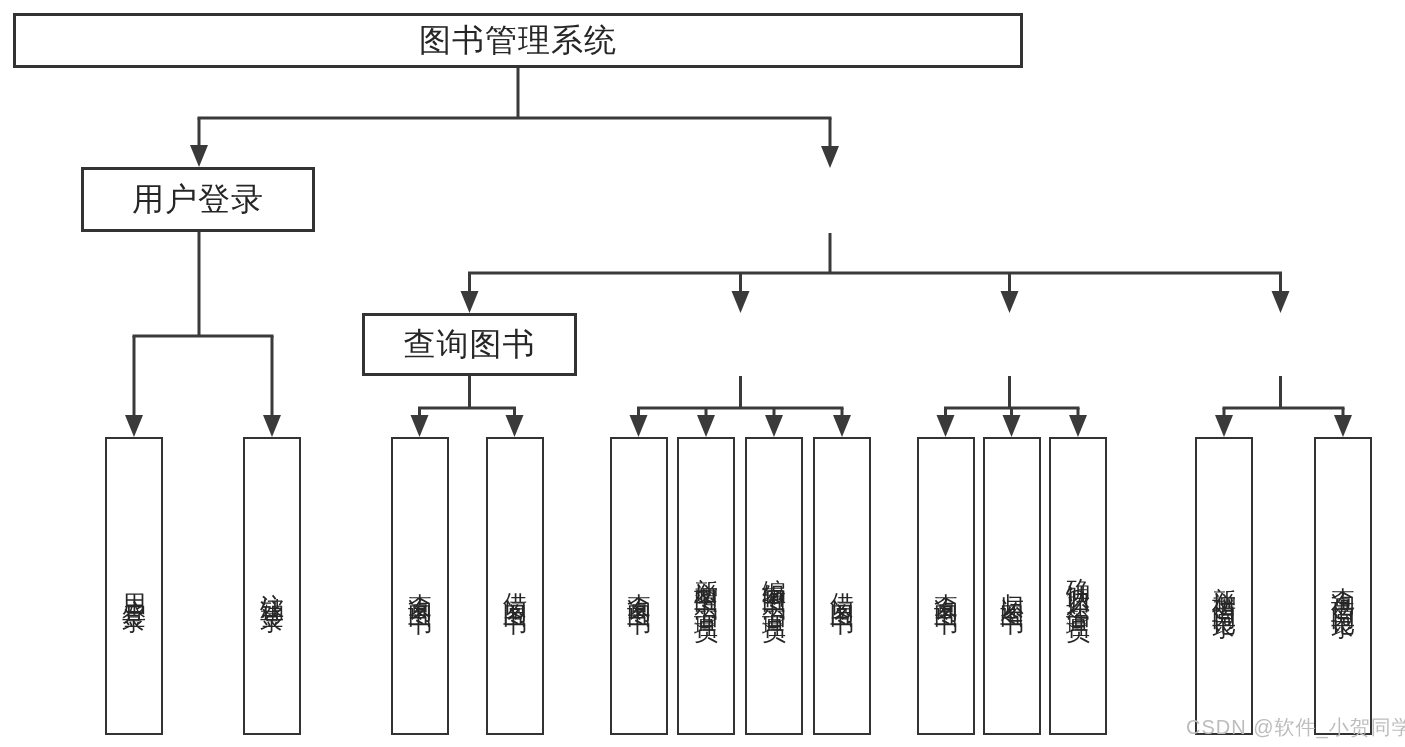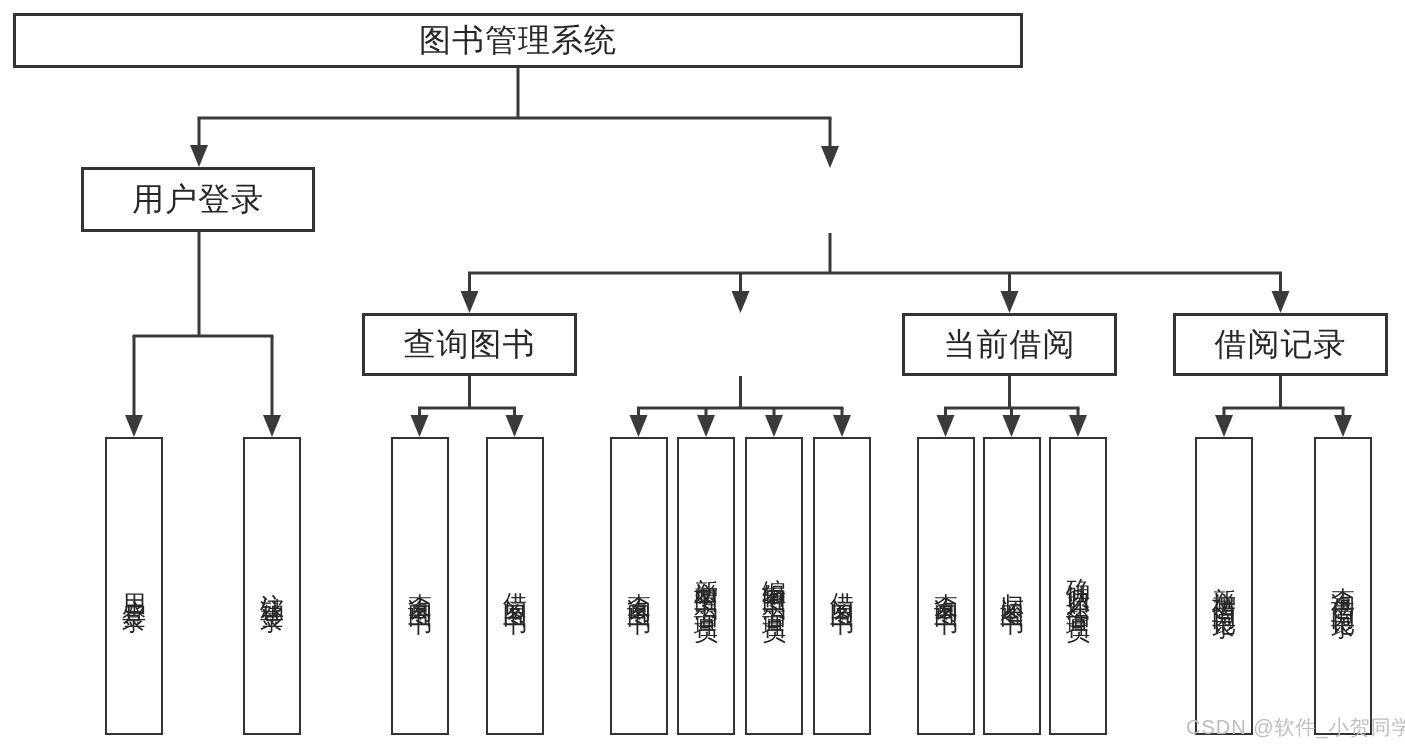--- a/index.html
+++ b/index.html
@@ -103,26 +103,20 @@
     <span>图书管理系统</span>
   </div>
 
   <div class="box h" style="left:81px;top:167px;width:234px;height:65px">
     <span>用户登录</span>
   </div>
 
   <div class="box h" style="left:362px;top:313px;width:215px;height:63px">
     <span>查询图书</span>
   </div>
-  <div class="box h" style="left:902px;top:313px;width:215px;height:63px">
-    <span>当前借阅</span>
-  </div>
-  <div class="box h" style="left:1173px;top:313px;width:215px;height:63px">
-    <span>借阅记录</span>
-  </div>
 
   <div class="box v" style="left:105px;top:437px;width:58px;height:298px">
     <span class="vlabel">用户登录</span>
   </div>
   <div class="box v" style="left:243px;top:437px;width:58px;height:298px">
     <span class="vlabel">注销登录</span>
   </div>
 
   <div class="box v" style="left:391px;top:437px;width:58px;height:298px">
     <span class="vlabel">查询图书</span>

